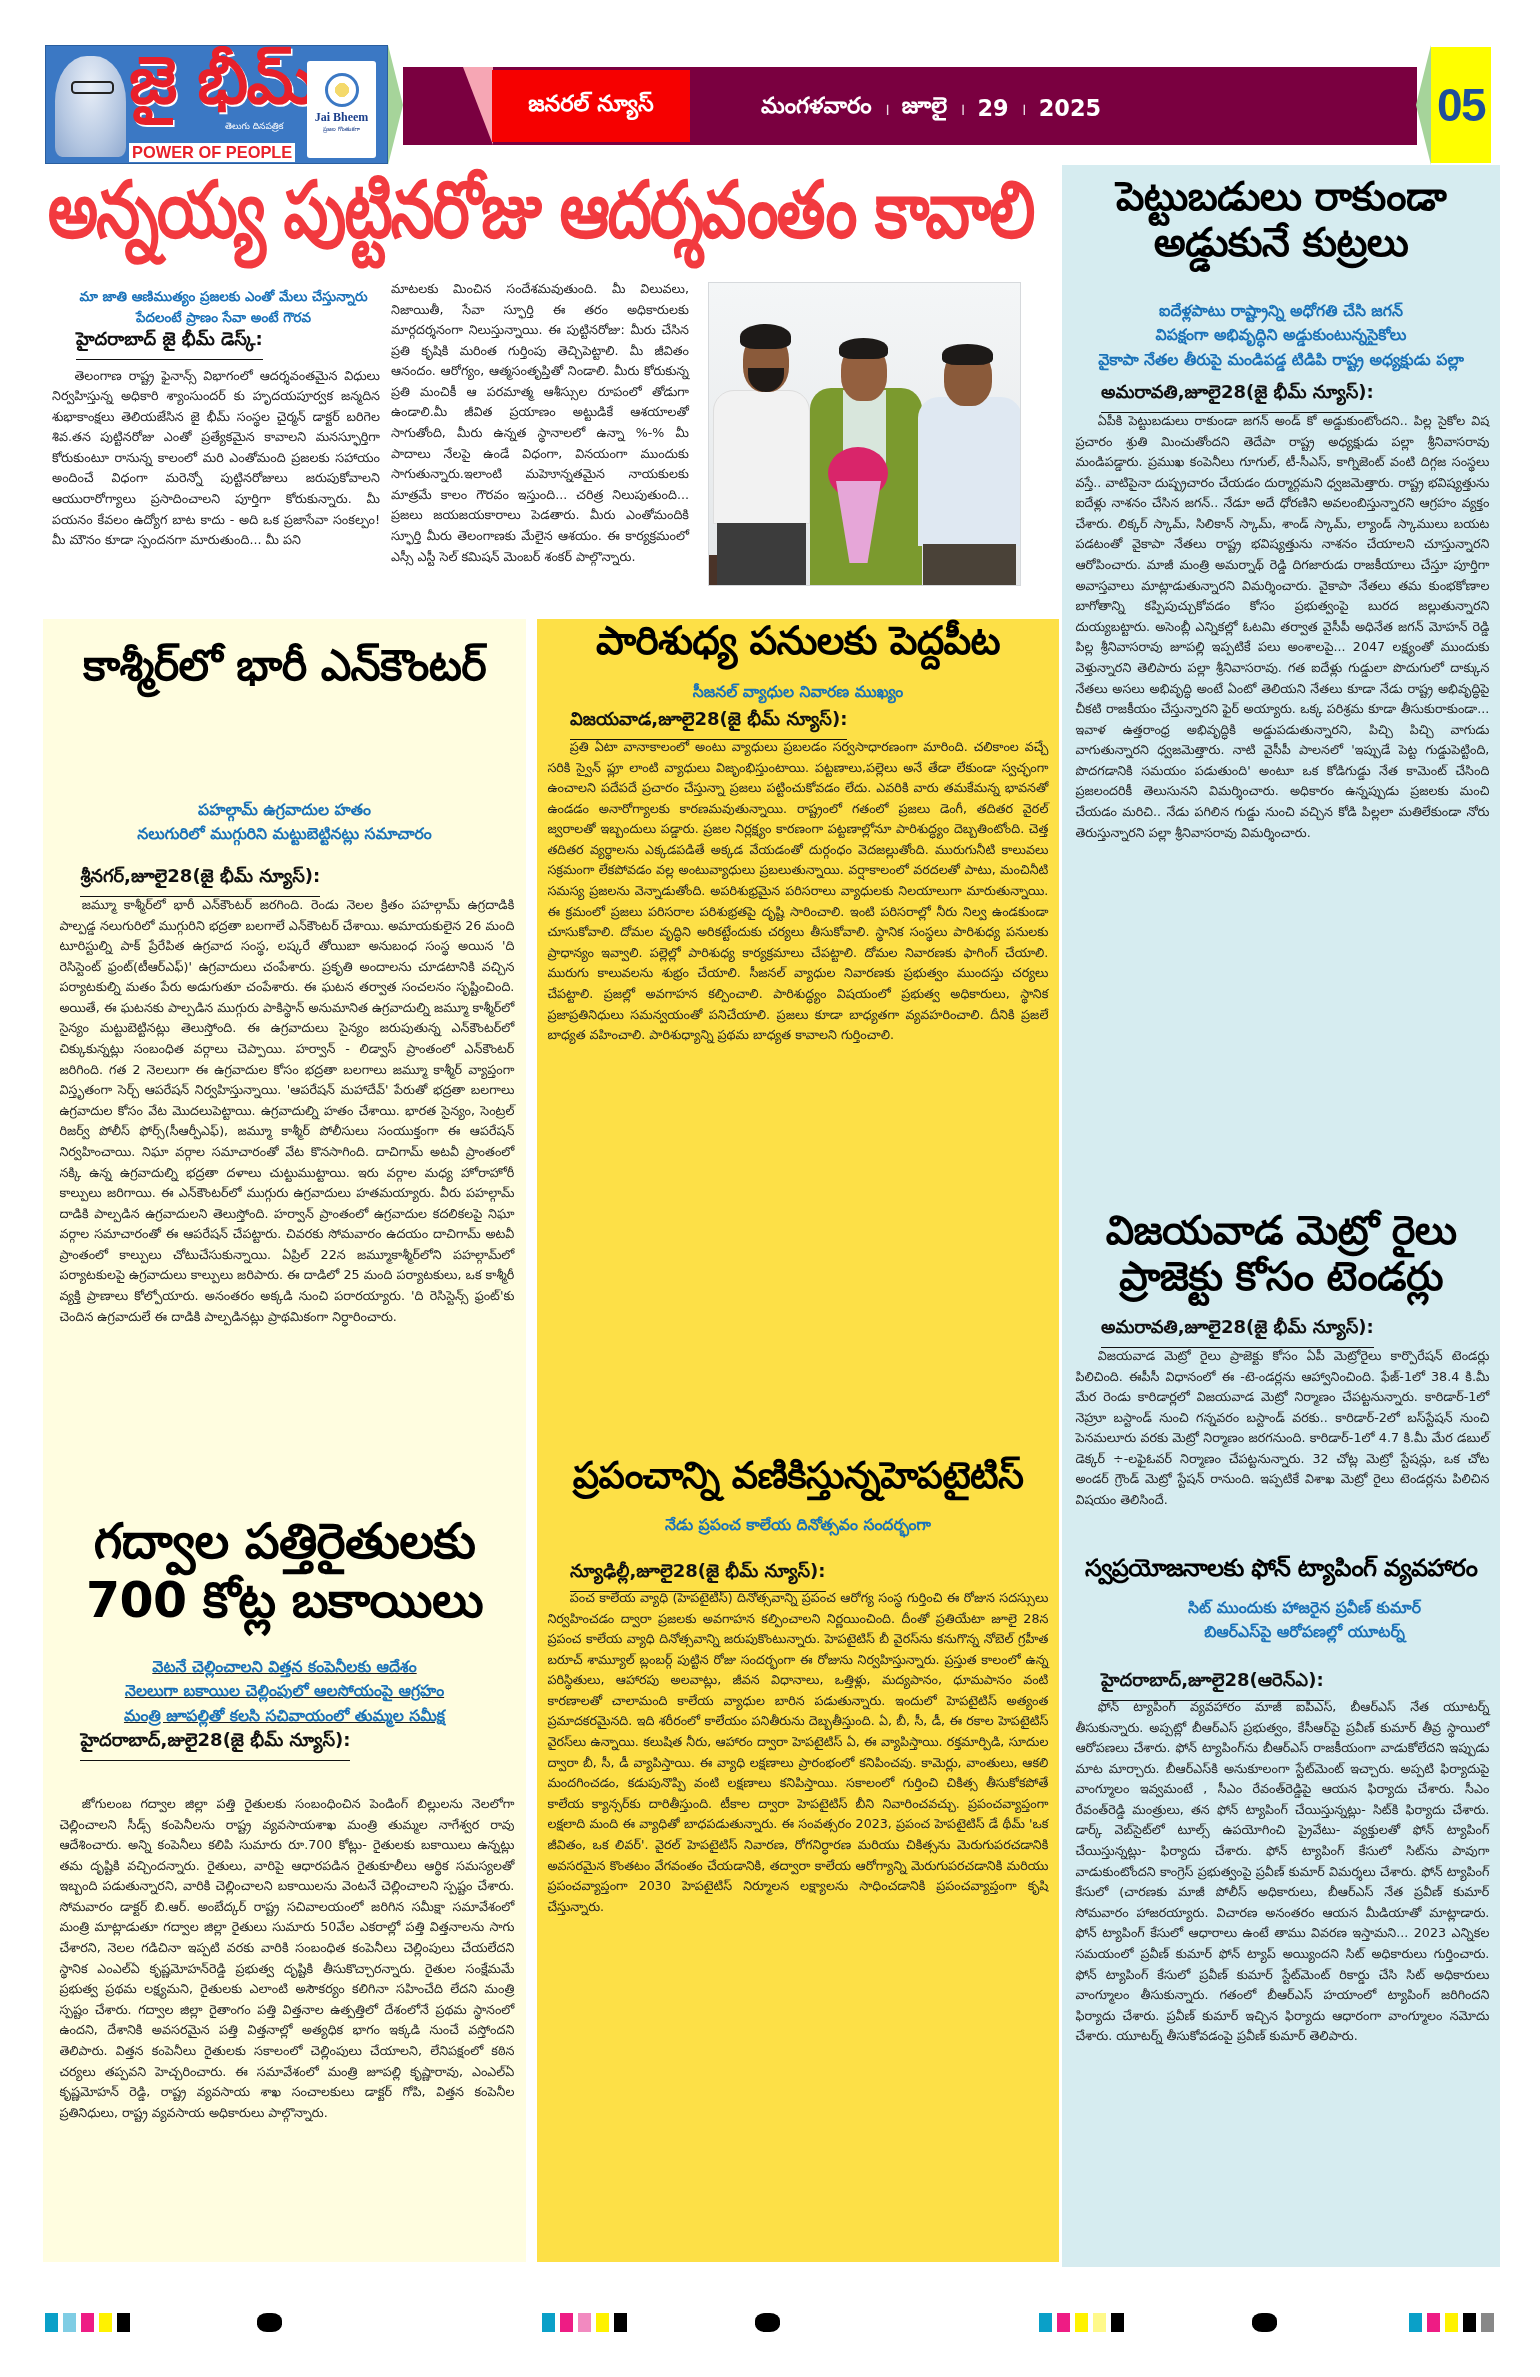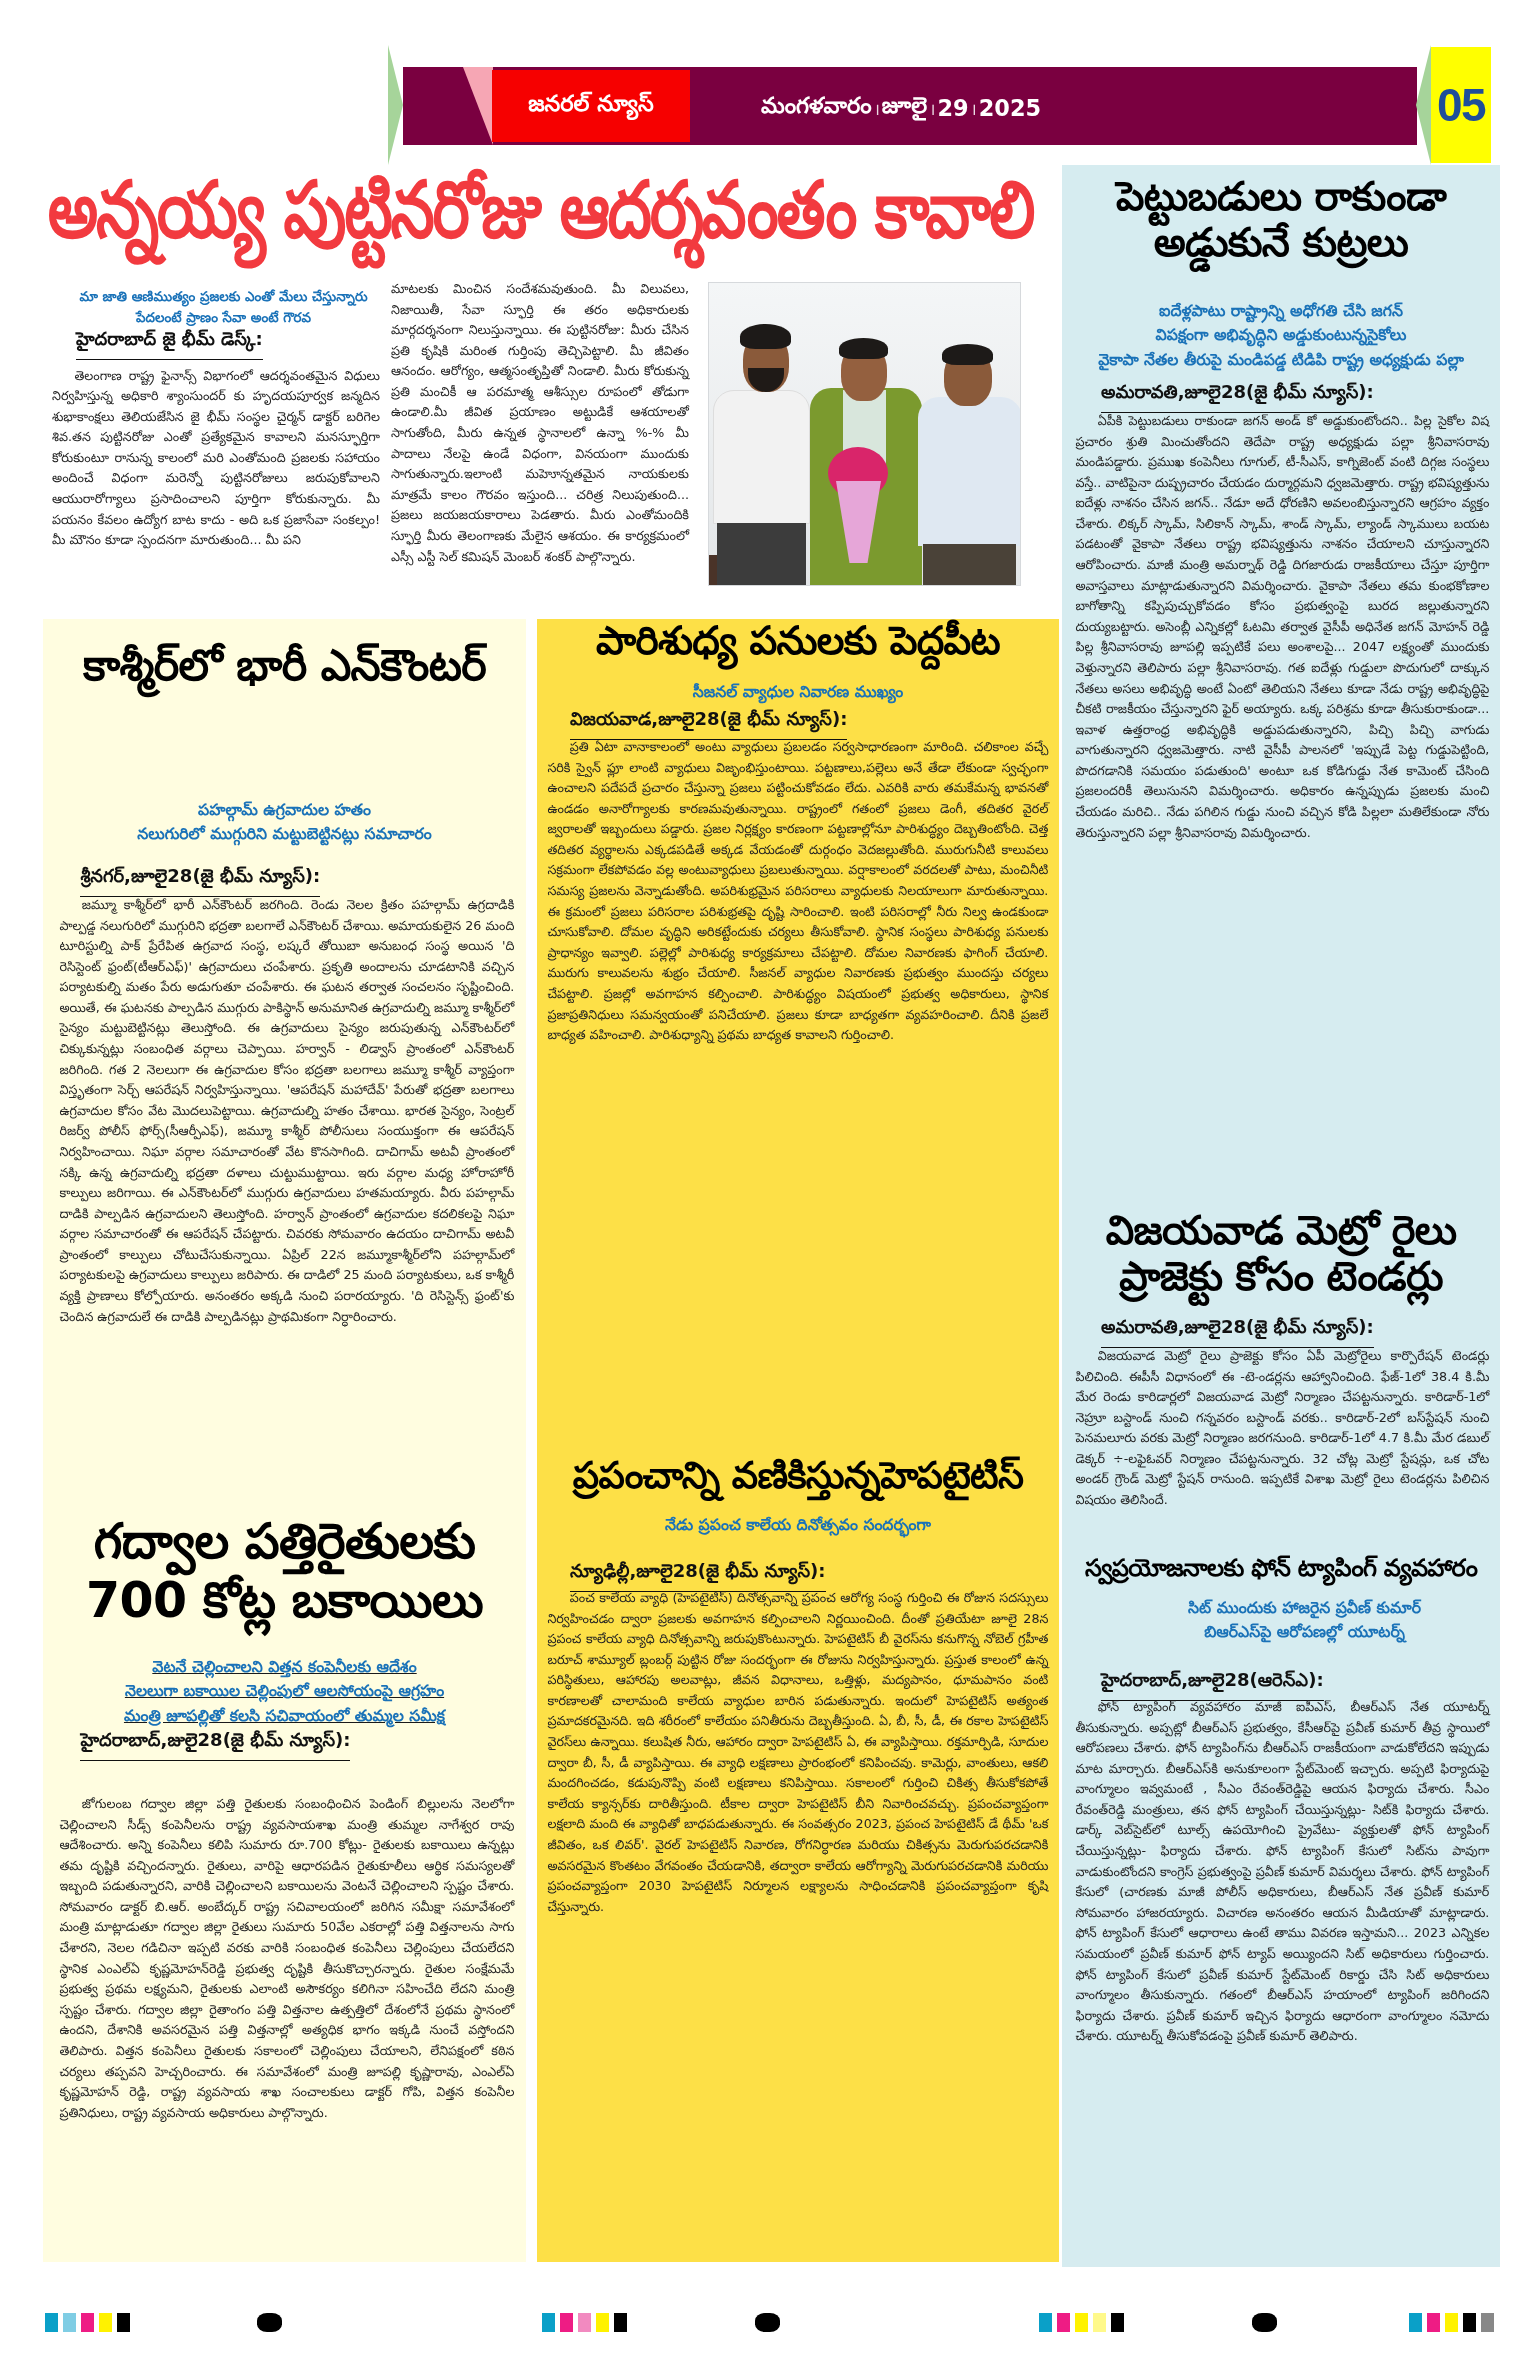--- a/index.html
+++ b/index.html
@@ -16,21 +16,21 @@
   .logo-tag { position: absolute; left: 83px; top: 97px; font-family: "Liberation Sans", sans-serif; font-weight: bold; font-size: 16.4px; color: #e8202a; background: #fff; padding: 0 3px; }
   .logo-tv { position: absolute; left: 261px; top: 15px; width: 69px; height: 97px; background: #fff; border-radius: 3px; text-align: center; }
   .logo-tv .ring { width: 34px; height: 34px; margin: 12px auto 3px; border: 3.7px solid #3b78c4; border-radius: 50%; background: radial-gradient(circle, #f4d96b 0 35%, #fff 36%); }
   .logo-tv .tvname { font-family: "Liberation Serif", serif; font-weight: bold; font-size: 12px; color: #1b3f8b; }
   .logo-tv .tvsmall { font-size: 6px; color: #1b3f8b; }
   .logo-edge { position: absolute; left: 343px; top: 0; width: 0; height: 0; border-top: 60px solid transparent; border-bottom: 60px solid transparent; border-left: 15px solid #a6d49a; }
 
   .band { position: absolute; left: 358px; top: 22.4px; width: 1014px; height: 78px; background: #7a0040; }
   .band-cut { position: absolute; left: 60px; top: 0; width: 0; height: 0; border-top: 78px solid #f6a6b4; border-left: 30px solid transparent; }
   .section-label { position: absolute; left: 89px; top: 3px; width: 198px; height: 72px; background: #f60000; color: #fff; font-weight: bold; font-size: 22.4px; display: flex; align-items: center; justify-content: center; }
-  .dateline { position: absolute; left: 358px; top: 0; height: 82px; display: flex; align-items: center; gap: 2px; color: #fff; font-weight: bold; font-size: 22.4px; }
+  .dateline { position: absolute; left: 358px; top: 0; height: 82px; display: flex; align-items: center; gap: 12px; color: #fff; font-weight: bold; font-size: 22.4px; }
   .dateline .sep { font-weight: normal; font-size: 16.4px; opacity: .85; }
   .pageno-edge { position: absolute; left: 1371px; top: 0; width: 0; height: 0; border-top: 60px solid transparent; border-bottom: 60px solid transparent; border-right: 15px solid #a6d49a; }
   .pageno { position: absolute; left: 1386px; top: 1.5px; width: 60px; height: 116px; background: #ffff00; color: #1f4e99; font-family: "Liberation Sans", sans-serif; font-weight: bold; font-size: 46px; display: flex; align-items: center; justify-content: center; letter-spacing: -1.5px; }
 
   
   .body-text { font-family: "DejaVu Sans", sans-serif; font-size: 12.7px; line-height: 1.62; color: #222; text-align: justify; }
   .body-text p { text-indent: 22.4px; }
   .dline { display: inline-block; font-weight: bold; font-size: 18px; color: #111; padding-bottom: 4.5px; border-bottom: 1.5px solid #111; margin-bottom: 6px; margin-left: 24px; }
   .deck { color: #1a72b8; font-weight: bold; text-align: center; font-size: 15.7px; line-height: 1.55; }
   .headline { font-family: "DejaVu Sans", sans-serif; font-weight: bold; color: #000; text-align: center; line-height: 1.15; letter-spacing: -0.7px; }
@@ -89,20 +89,31 @@
 
   
   .regbar { position: absolute; top: 2313px; height: 19.4px; display: flex; gap: 4.5px; }
   .regbar span { width: 13.4px; height: 19.4px; display: block; }
   .regpill { position: absolute; top: 2313px; width: 25px; height: 19.4px; background: #000; border-radius: 40%; }
 </style>
 </head>
 <body>
 
 <header class="masthead">
+  <div class="logo">
+    <div class="logo-portrait"></div>
+    <div class="logo-title">జై భీమ్</div>
+    <div class="logo-sub">తెలుగు దినపత్రిక</div>
+    <div class="logo-tag">POWER OF PEOPLE</div>
+    <div class="logo-tv">
+      <div class="ring"></div>
+      <div class="tvname">Jai Bheem</div>
+      <div class="tvsmall">ప్రజల గొంతుకగా</div>
+    </div>
+  </div>
   <div class="logo-edge"></div>
 
   <div class="band">
     <div class="band-cut"></div>
     <div class="section-label">జనరల్ న్యూస్</div>
     <div class="dateline">
       <span>మంగళవారం</span>
       <span class="sep">।</span>
       <span>జూలై</span>
       <span class="sep">।</span>

